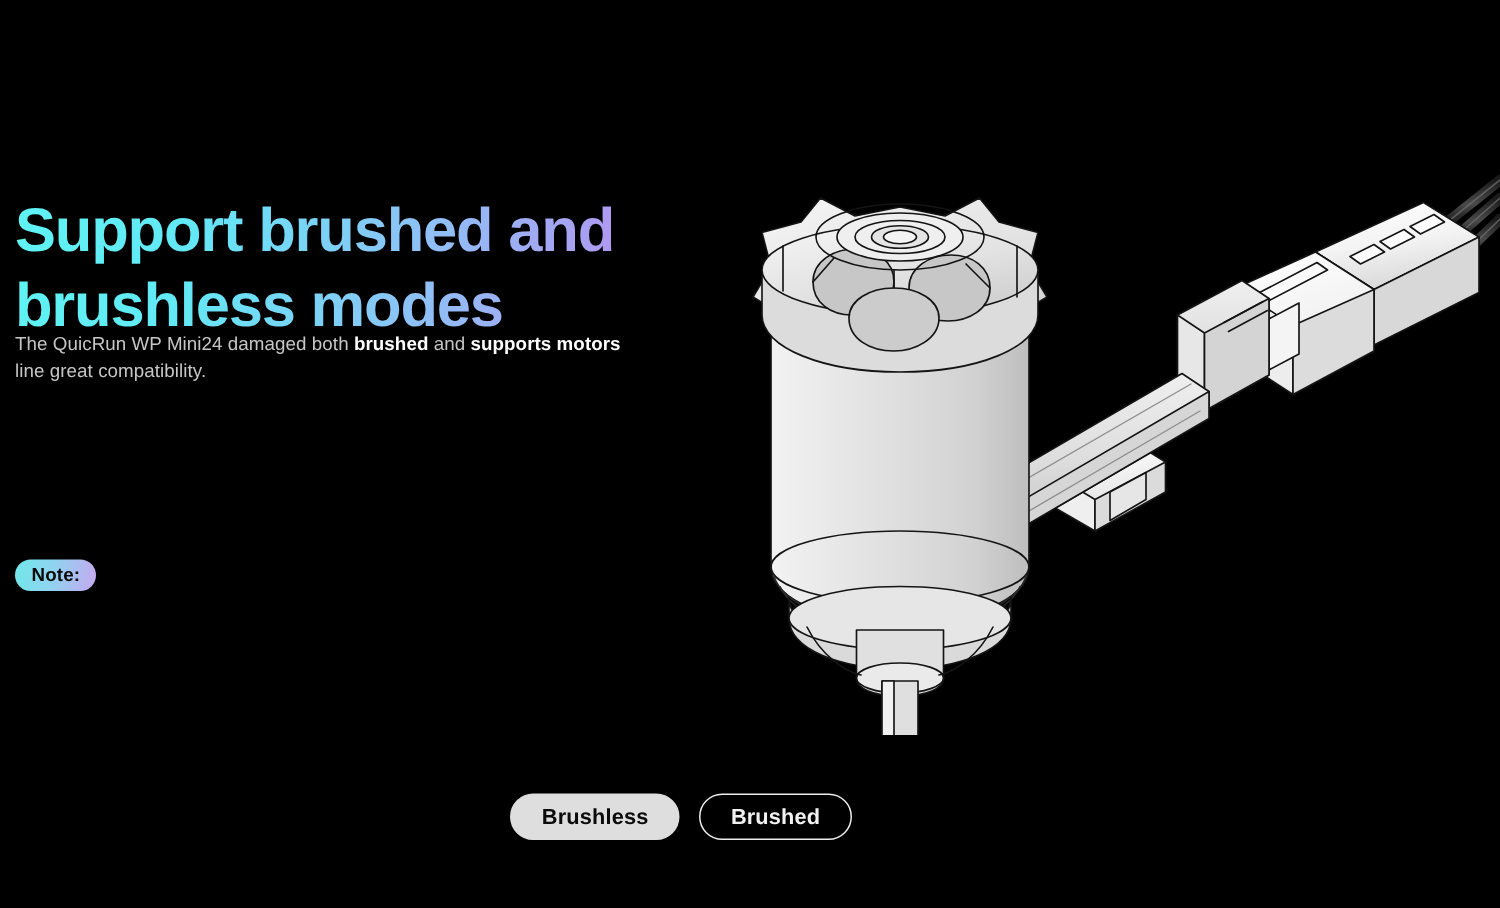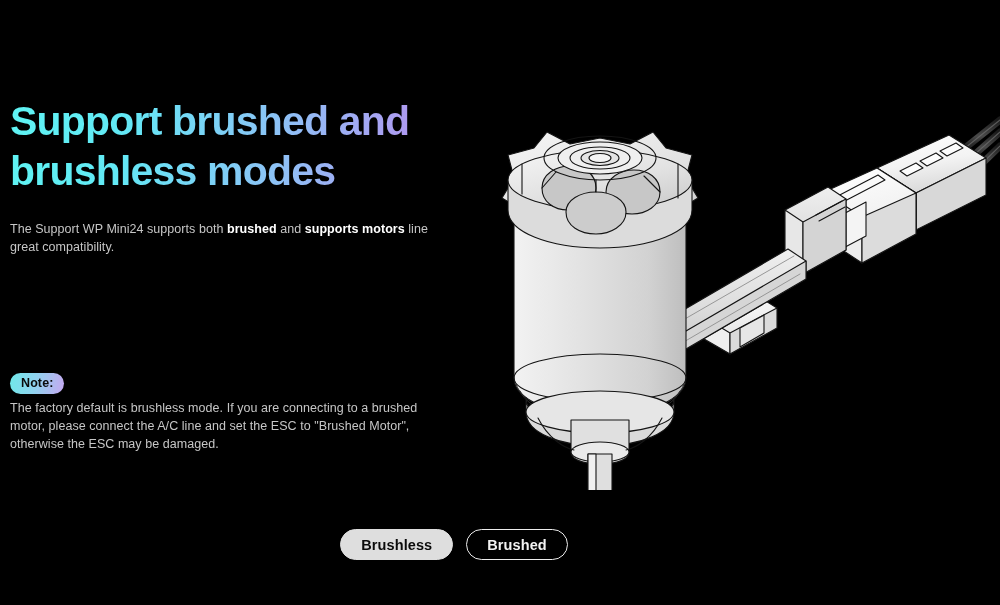--- a/index.html
+++ b/index.html
@@ -37,20 +37,21 @@
     font-size: 41px;
     line-height: 50px;
     font-weight: 700;
     letter-spacing: -0.8px;
     background-image: linear-gradient(95deg, #5FF3F3 0%, #62E9F5 22%, #8FC0F6 55%, #B78FEF 86%, #BE8CF0 100%);
     -webkit-background-clip: text;
     background-clip: text;
     color: transparent;
     -webkit-text-fill-color: transparent;
     white-space: pre-line;
+    margin-top: 32px;
   }
 
   .lede {
     position: absolute;
     left: 0;
     top: 124px;
     width: 420px;
     font-size: 12.5px;
     line-height: 18px;
     color: #C6C6C6;
@@ -134,25 +135,24 @@
 </head>
 <body>
 
 <div class="page">
 
   <div class="text-col">
 
     <h1 class="headline">Support brushed and
 brushless modes</h1>
 
-    <p class="lede"><span>The Support WP Mini24 supports both </span><b>brushed</b><span> and </span><b>supports motors</b><span> line great compatibility.</span></p>
+    <p class="lede"><span>The QuicRun WP Mini24 damaged both </span><b>brushed</b><span> and </span><b>supports motors</b><span> line great compatibility.</span></p>
 
     <span class="note-badge">Note:</span>
 
-    <p class="note-body">The factory default is brushless mode. If you are connecting to a brushed motor, please connect the A/C line and set the ESC to "Brushed Motor", otherwise the ESC may be damaged.</p>
   </div>
 
   <div class="illustration">
     <svg width="570" height="430" viewBox="0 0 570 430" xmlns="http://www.w3.org/2000/svg">
       <defs>
         <linearGradient id="bodyShade" x1="0" y1="0" x2="1" y2="0">
           <stop offset="0%" stop-color="#F2F2F2"></stop>
           <stop offset="35%" stop-color="#E4E4E4"></stop>
           <stop offset="78%" stop-color="#D2D2D2"></stop>
           <stop offset="100%" stop-color="#BEBEBE"></stop>

